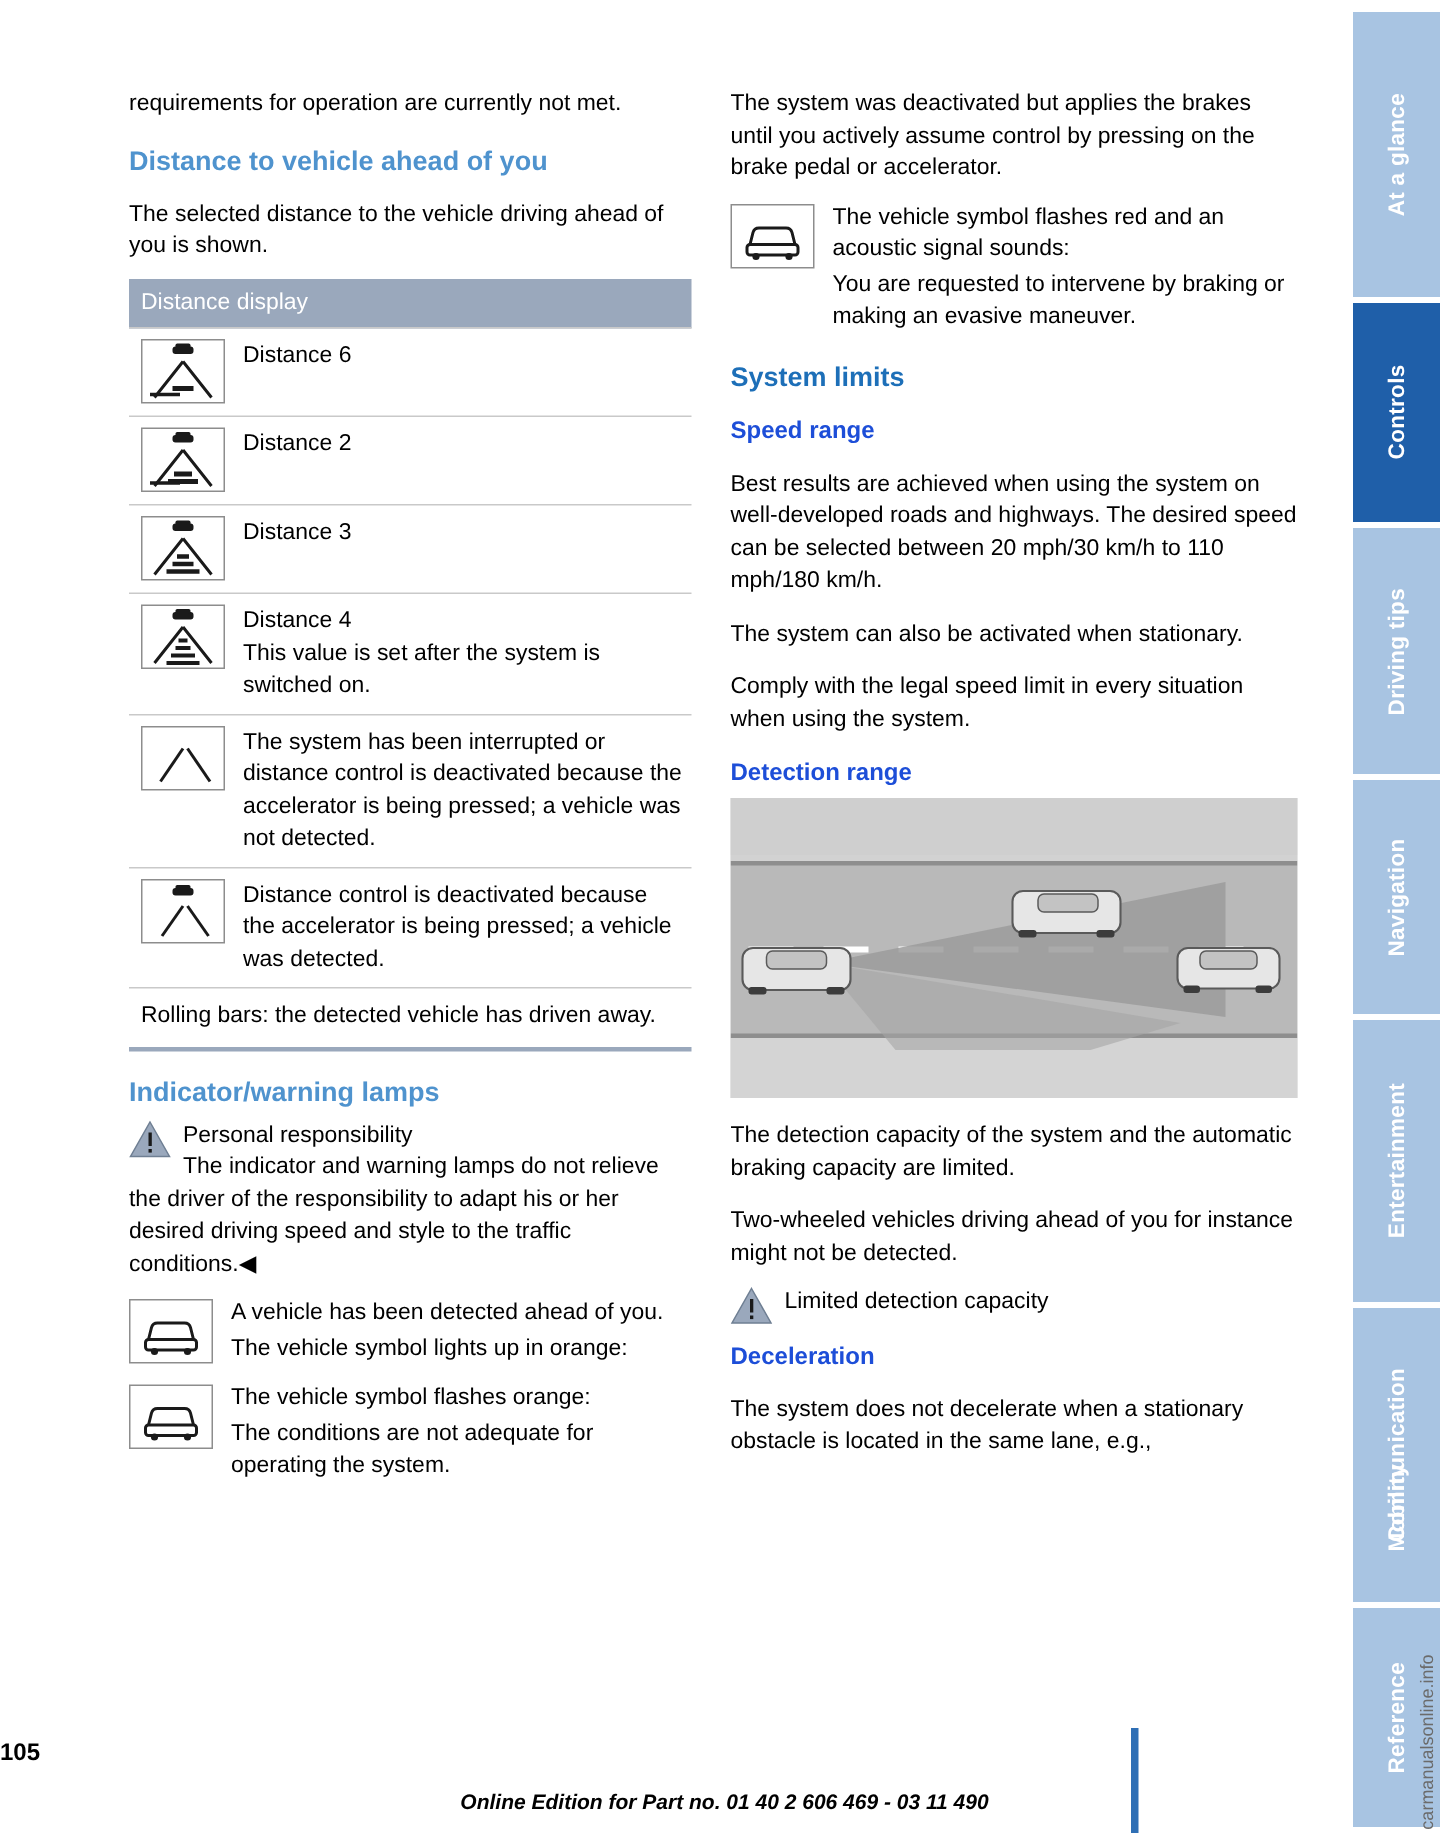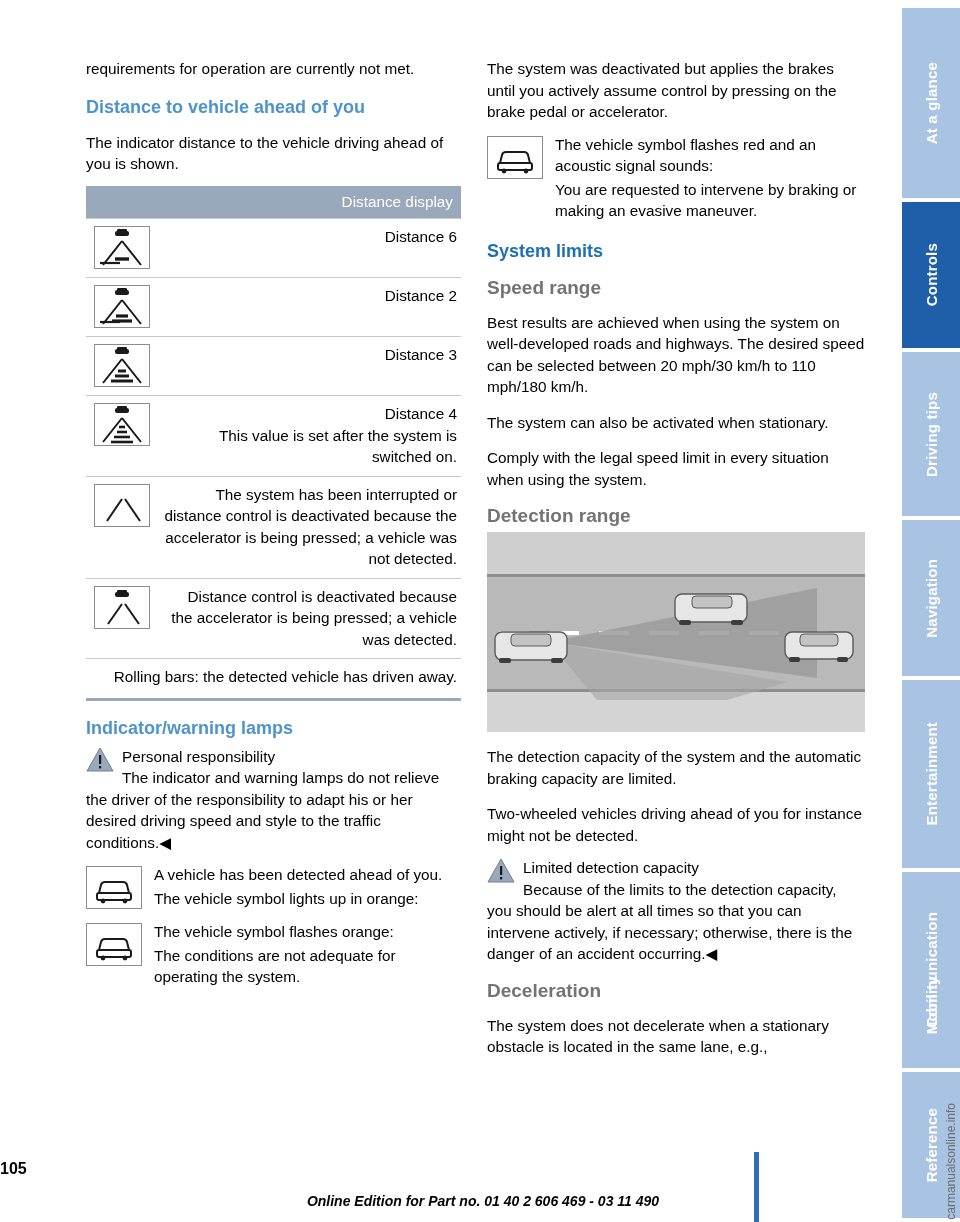--- a/index.html
+++ b/index.html
@@ -51,29 +51,29 @@
     line-height:22px;
   }
   h2.head-dark {
     color:#1d6fb8;
     font-size:18px;
     font-weight:bold;
     margin:18px 0 8px 0;
     line-height:22px;
   }
   h3.head-sub {
-    color:#737373;
-    font-size:19px;
+    color:#1d4ed8;
+    font-size:16px;
     font-weight:bold;
     margin:16px 0 6px 0;
     line-height:20px;
   }
 
   
-  .tbl { width:375px; border-collapse:collapse; margin-top:4px;text-align:right; }
+  .tbl { width:375px; border-collapse:collapse; margin-top:4px; }
   .tbl .thead td {
     background:#9aa8bc;
     color:#ffffff;
     font-size:15.3px;
     padding:5px 8px 6px 8px;
   }
   .tbl td {
     vertical-align:top;
     border-bottom:1px solid #c9c9c9;
     padding:7px 4px 8px 4px;
@@ -175,21 +175,21 @@
       <span style="color:#ffffff">Reference</span>
     </div>
   </div>
 
   <div class="col col-left">
 
     <p>requirements for operation are currently not met.</p>
 
     <h2 class="head-blue">Distance to vehicle ahead of you</h2>
 
-    <p>The indicator distance to the vehicle driving ahead of you is shown.</p>
+    <p>The selected distance to the vehicle driving ahead of you is shown.</p>
 
     <table class="tbl">
       <tbody>
           <tr class="thead">
         <td colspan="2">Distance display</td>
       </tr>
 
       <tr>
         <td class="icon-cell">
           <span class="ibox">
@@ -433,21 +433,20 @@
 
     <div class="warn-para">
       <span class="tri">
         <svg width="28" height="25" viewBox="0 0 28 25">
           <path d="M14 1 L27 24 L1 24 Z" fill="#9aa8bc" stroke="#6f7f93" stroke-width="1"></path>
           <rect x="13" y="8" width="2.2" height="9" fill="#1a1a1a"></rect>
           <rect x="13" y="19" width="2.2" height="2.4" fill="#1a1a1a"></rect>
         </svg>
       </span>
       <span class="wtitle">Limited detection capacity</span>
-      <div class="wbody">Because of the limits to the detection capacity, you should be alert at all times so that you can intervene actively, if necessary; otherwise, there is the danger of an accident occurring.◀</div>
     </div>
 
     <h3 class="head-sub">Deceleration</h3>
 
     <p>The system does not decelerate when a stationary obstacle is located in the same lane, e.g.,</p>
 
   </div>
 
   <div class="pagenum">105</div>
   <div class="footer-bar"></div>

